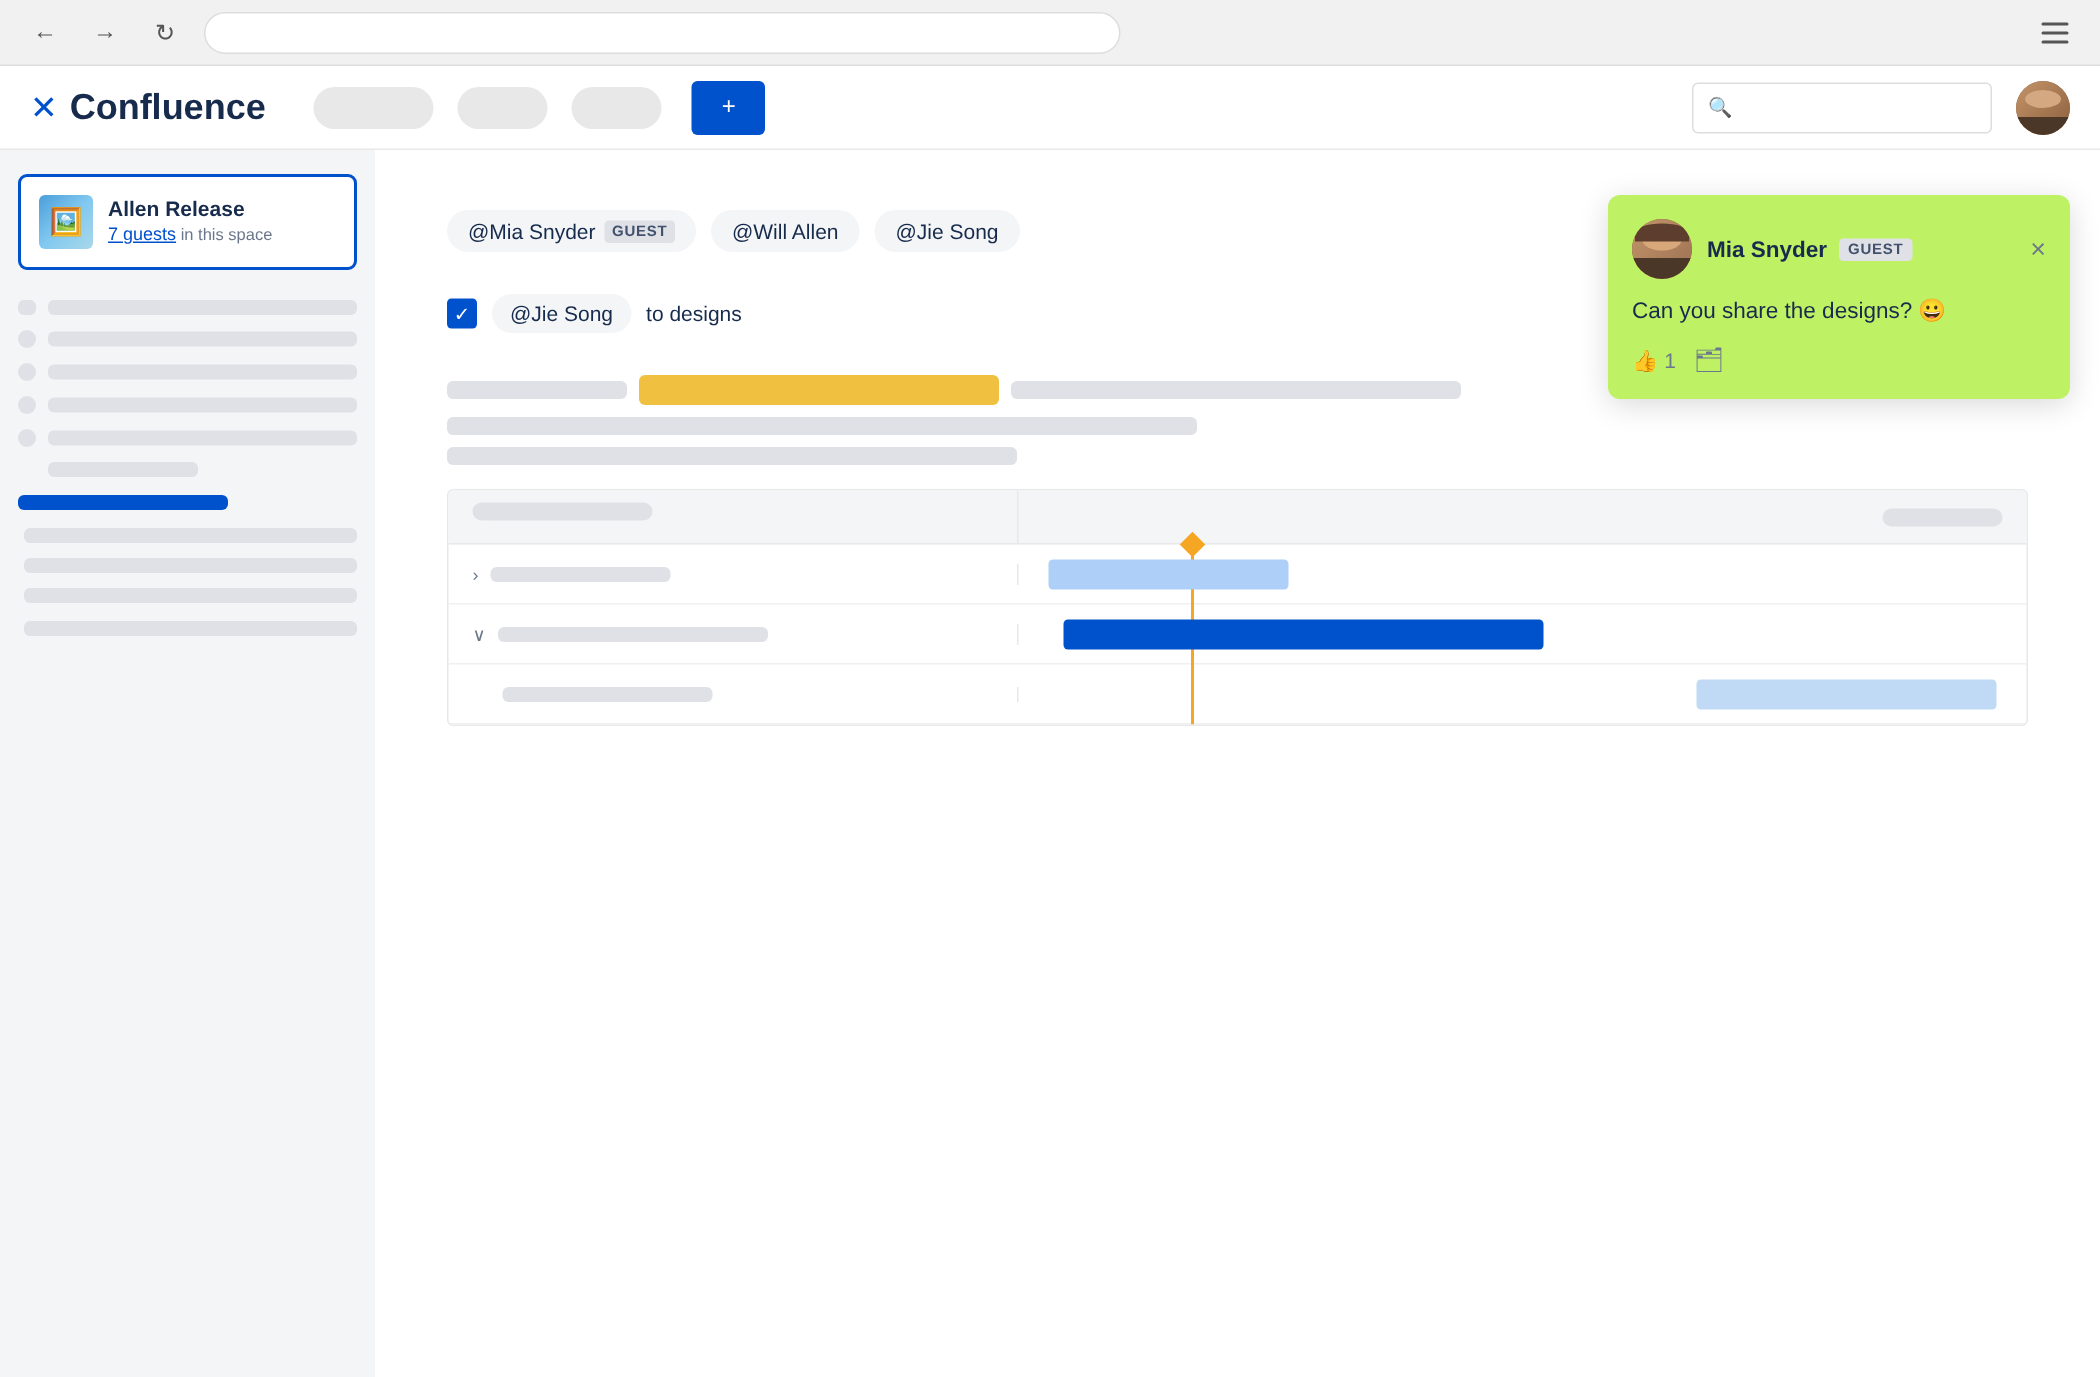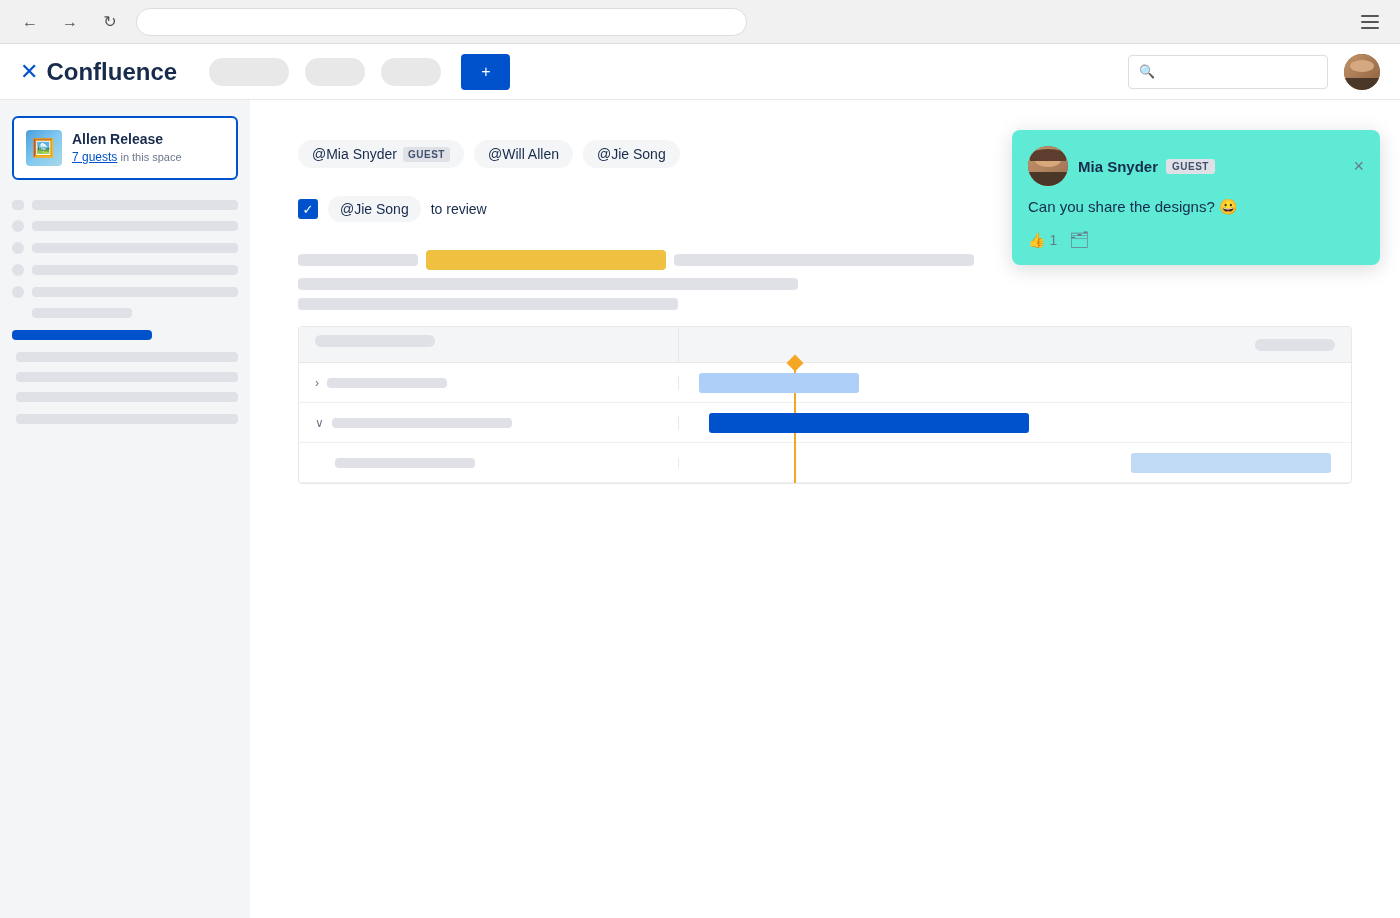--- a/index.html
+++ b/index.html
@@ -169,23 +169,23 @@
     }
     .timeline-diamond {
       width: 12px; height: 12px; background: #f5a623;
       transform: rotate(45deg); position: absolute;
       top: -6px; left: 50%; margin-left: -6px;
     }
 
     
     .comment-popup {
       position: absolute; right: 20px; top: 30px;
-      background: #5eead4; border-radius: 8px;
+      background: #bef264; border-radius: 8px;
       box-shadow: 0 4px 20px rgba(0,0,0,0.15);
-      width: 368px; padding: 16px;
+      width: 308px; padding: 16px;
       z-index: 100;
     }
     .popup-header {
       display: flex; align-items: center; gap: 10px; margin-bottom: 12px;
     }
     .popup-avatar {
       width: 40px; height: 40px; border-radius: 50%; overflow: hidden;
       background: #8b5e3c; flex-shrink: 0;
     }
     .popup-user-info { flex: 1; display: flex; align-items: center; gap: 8px; }
@@ -321,21 +321,21 @@
       <div class="mention-pill">
         <span>@Jie Song</span>
       </div>
     </div>
 
     <div class="task-row">
       <div class="checkbox-checked">
         <span class="checkmark">✓</span>
       </div>
       <div class="task-mention">@Jie Song</div>
-      <span class="task-text">to review</span>
+      <span class="task-text">to designs</span>
     </div>
 
     <div>
       <div style="display:flex;gap:8px;margin-bottom:8px;align-items:center;">
         <div style="background:#dfe1e6;border-radius:4px;height:12px;width:120px;"></div>
         <div style="background:#f0c040;border-radius:4px;height:20px;width:240px;"></div>
         <div style="background:#dfe1e6;border-radius:4px;height:12px;width:300px;"></div>
       </div>
       <div style="background:#dfe1e6;border-radius:4px;height:12px;width:500px;margin-bottom:8px;"></div>
       <div style="background:#dfe1e6;border-radius:4px;height:12px;width:380px;margin-bottom:16px;"></div>

